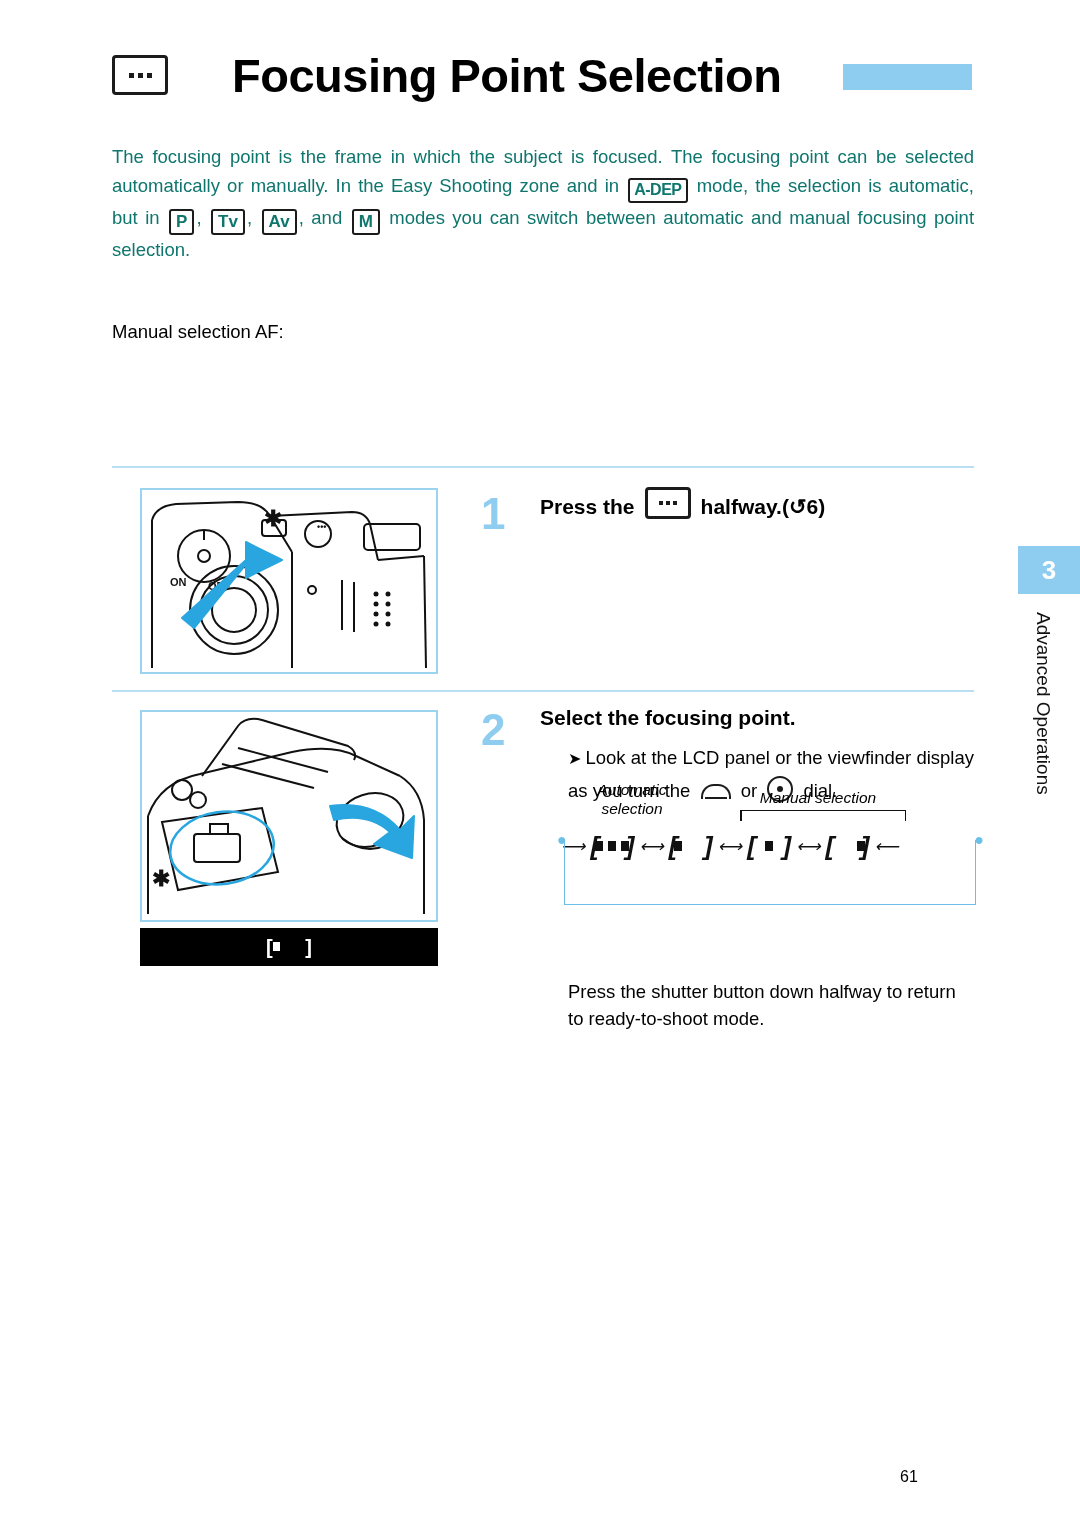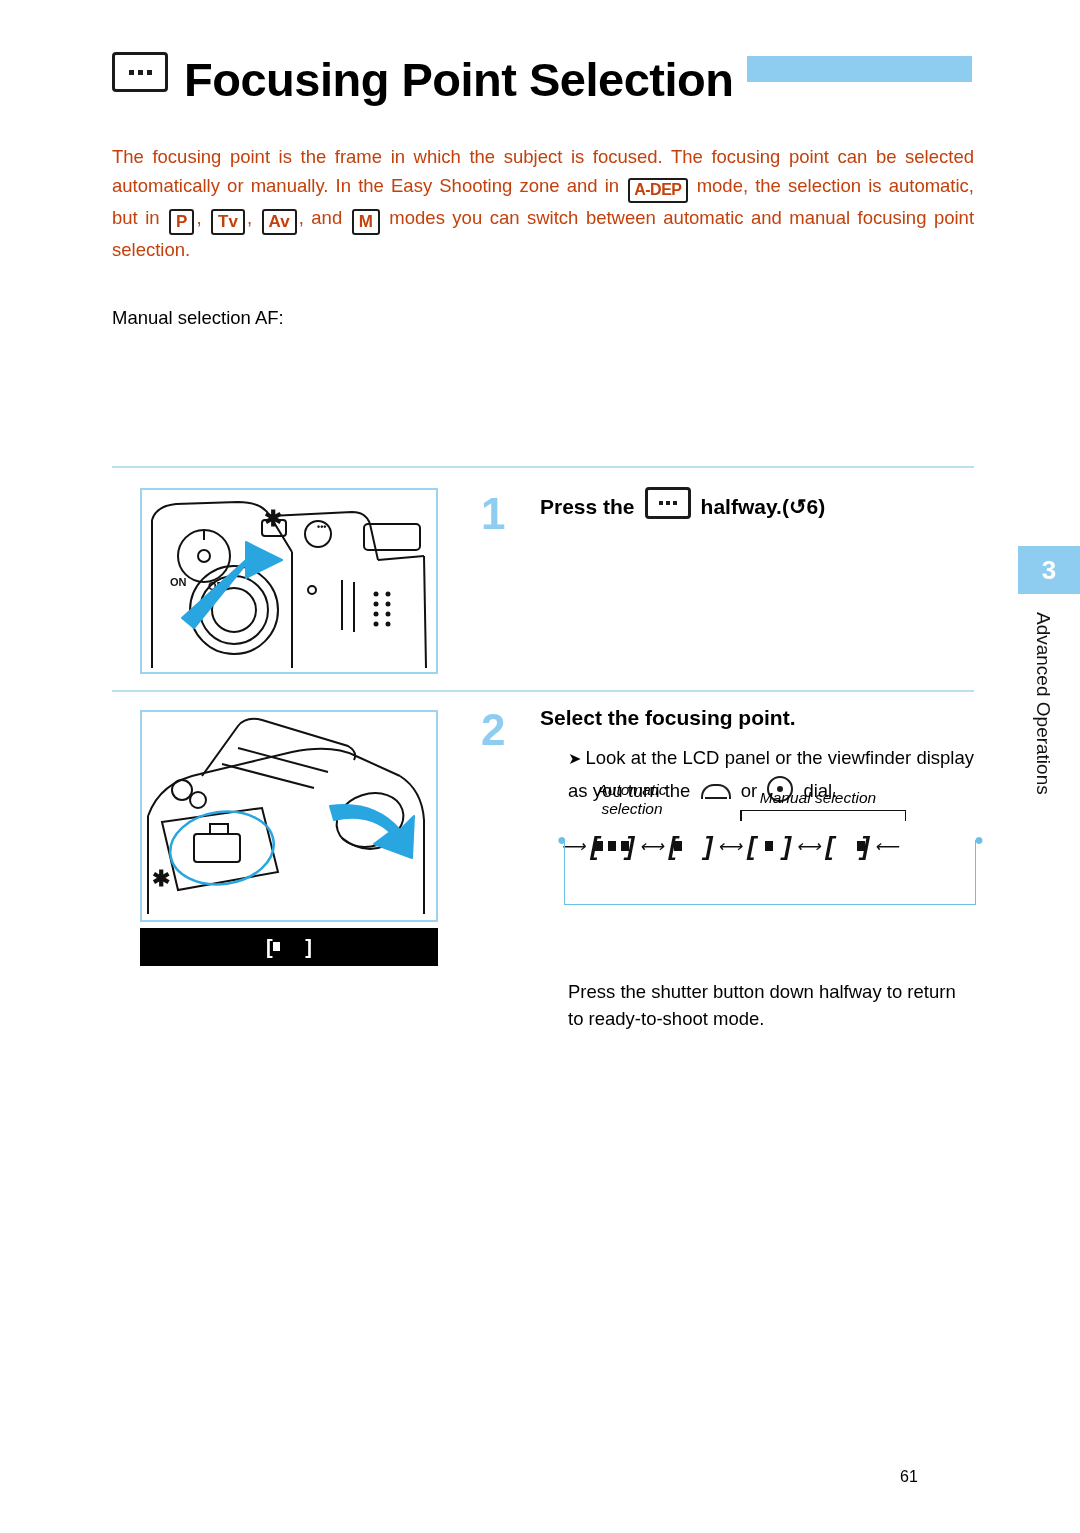--- a/index.html
+++ b/index.html
@@ -13,24 +13,26 @@
     position: relative;
     font-family: "Liberation Sans", sans-serif;
     color: #000000;
     overflow: hidden;
   }
 
   
   .title-row {
     position: absolute;
     left: 112px;
-    top: 52px;
+    top: 42px;
     width: 860px;
     height: 66px;
     display: flex;
+    align-items: center;
+    gap: 48px;
   }
   .title-icon {
     width: 50px;
     height: 34px;
     border: 3px solid #1b1b1b;
     border-radius: 4px;
     display: flex;
     align-items: center;
     justify-content: center;
     gap: 4px;
@@ -56,21 +58,21 @@
     margin-left: 14px;
     margin-top: 4px;
   }
 
   
   .para {
     position: absolute;
     font-size: 18.5px;
     line-height: 29px;
     text-align: justify;
-    color: #c2410c;
+    color: #0f766e;
   }
   #intro {
     left: 112px;
     top: 142px;
     width: 862px;
   }
   .inline-icon {
     display: inline-block;
     vertical-align: -3px;
     border: 2px solid #1b1b1b;
@@ -106,21 +108,21 @@
     margin-bottom: 0;
   }
   .deflist .term {
     width: 228px;
     flex: none;
   }
   .deflist .desc {
     flex: 1;
     text-align: justify;
   }
-  .deflist .row.second { margin-top: 23px; }
+  .deflist .row.second { margin-top: 37px; }
 
   
   .hr {
     position: absolute;
     height: 2px;
     background: #b9dff2;
   }
   #hr1 { left: 112px; top: 466px; width: 862px; }
   #hr2 { left: 112px; top: 690px; width: 862px; }
 

